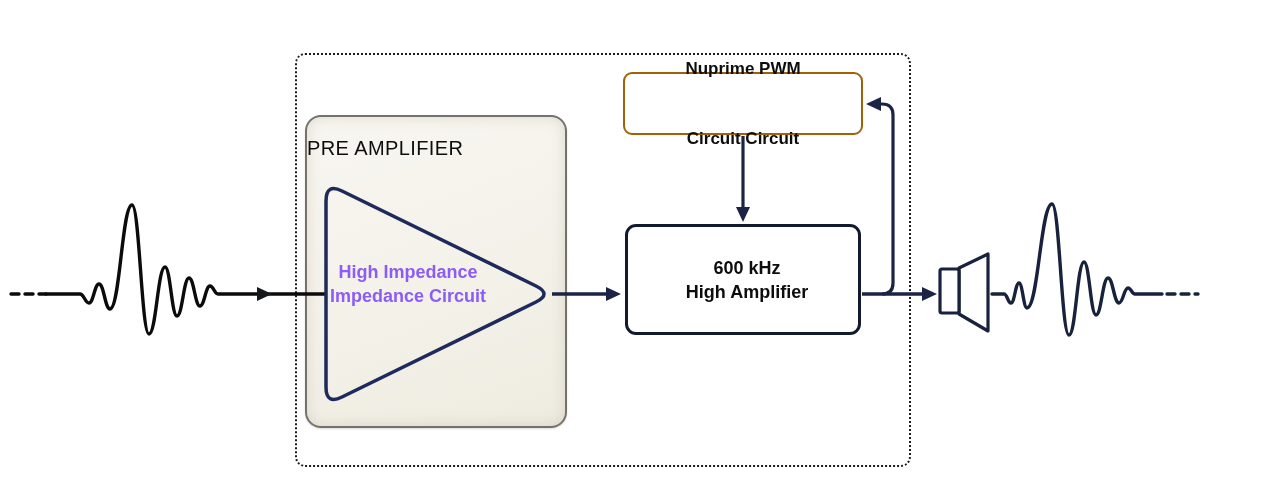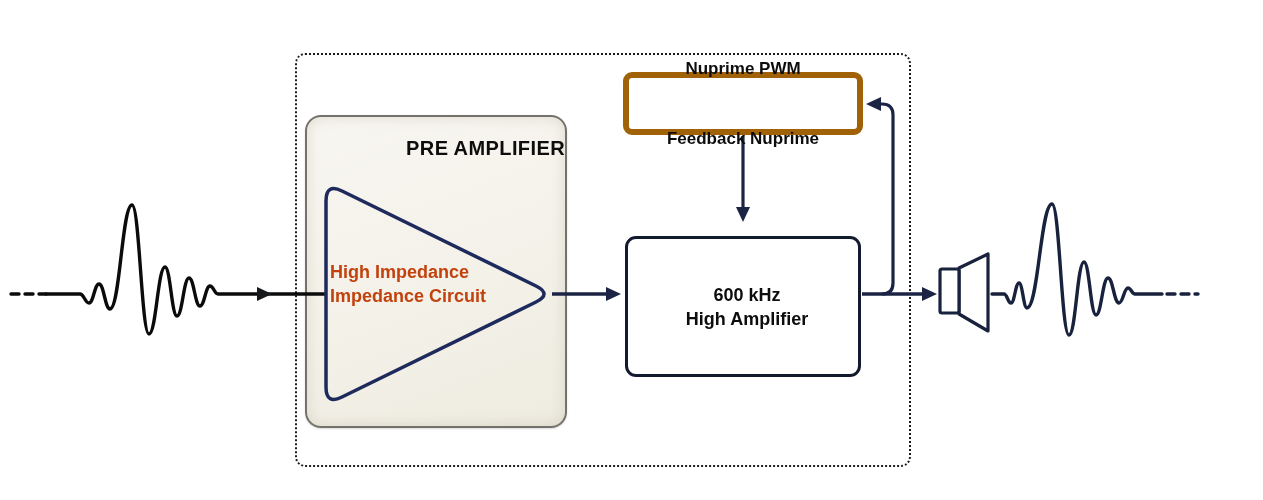--- a/index.html
+++ b/index.html
@@ -13,39 +13,39 @@
     border:2.5px dotted #1c1c1c; border-radius:10px; z-index:1;
   }
   .preamp-box {
     position:absolute; left:305px; top:115px; width:258px; height:309px;
     border:2px solid #74726a; border-radius:16px;
     background:linear-gradient(160deg,#f8f6f1 0%,#f4f1e9 55%,#eeebe0 100%);
     box-shadow: inset 0 0 14px rgba(175,170,150,.35), 0 1px 2px rgba(0,0,0,.15);
     z-index:2;
   }
   .preamp-title {
-    position:absolute; left:0; top:20px; width:100%; text-align:right;
-    font-size:20px; font-weight:bold; letter-spacing:.4px; color:#0d0d0d;
+    position:absolute; left:0; top:20px; width:100%; text-align:left;
+    font-size:20px; font-weight:normal; letter-spacing:.4px; color:#0d0d0d;
   }
   .tri-text {
     position:absolute; left:330px; top:260px; z-index:4;
-    font-size:18px; line-height:24px; font-weight:bold; color:#c2410c;
+    font-size:18px; line-height:24px; font-weight:bold; color:#8b5cf6;text-align:center;
   }
   .flowbox {
     position:absolute; display:flex; flex-direction:column; justify-content:center;
     align-items:center; background:#ffffff; font-weight:bold; color:#0d0d0d;
     text-align:center; z-index:4; box-sizing:border-box;
   }
   .feedback-box {
     left:623px; top:72px; width:240px; height:63px;
-    border:6px solid #a16207; border-radius:9px;
+    border:2px solid #a16207; border-radius:9px;
     font-size:17px; line-height:21.5px;gap:48px;
   }
   .power-box {
-    left:625px; top:236px; width:236px; height:141px;
+    left:625px; top:224px; width:236px; height:111px;
     border:3.5px solid #121a2e; border-radius:11px;
     font-size:18px; line-height:24px;padding-left:8px;
   }
 </style>
 </head>
 <body>
 
 <div class="stage">
 
   <div class="dotted-box"></div>
@@ -113,21 +113,21 @@
     </g>
   </svg>
 
   <div class="tri-text">
     <div>High Impedance</div>
     <div>Impedance Circuit</div>
   </div>
 
   <div class="flowbox feedback-box">
     <div>Nuprime PWM</div>
-    <div>Feedback Nuprime</div>
+    <div>Circuit Circuit</div>
   </div>
 
   <div class="flowbox power-box">
     <div>600 kHz</div>
     <div>High Amplifier</div>
   </div>
 
 </div>
 
 </body></html>

